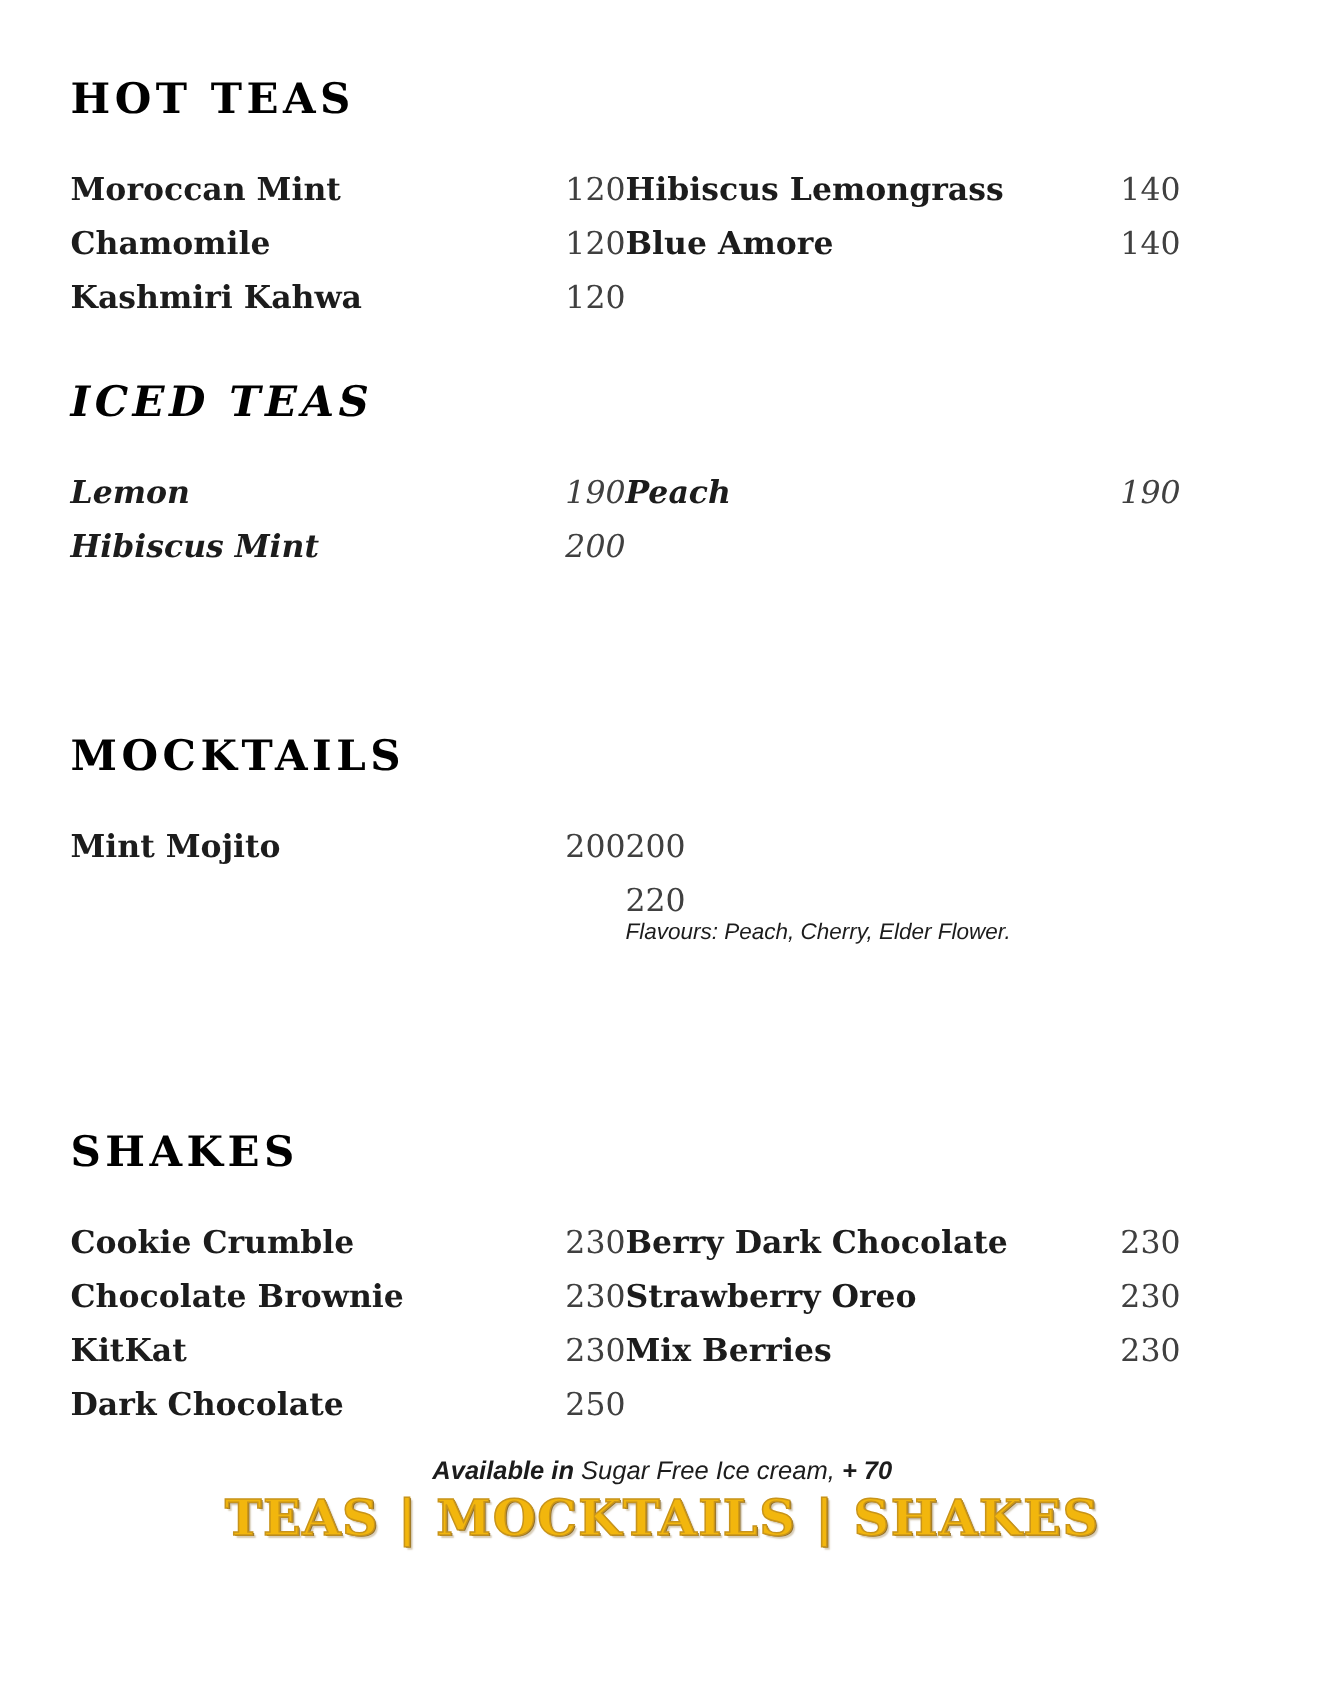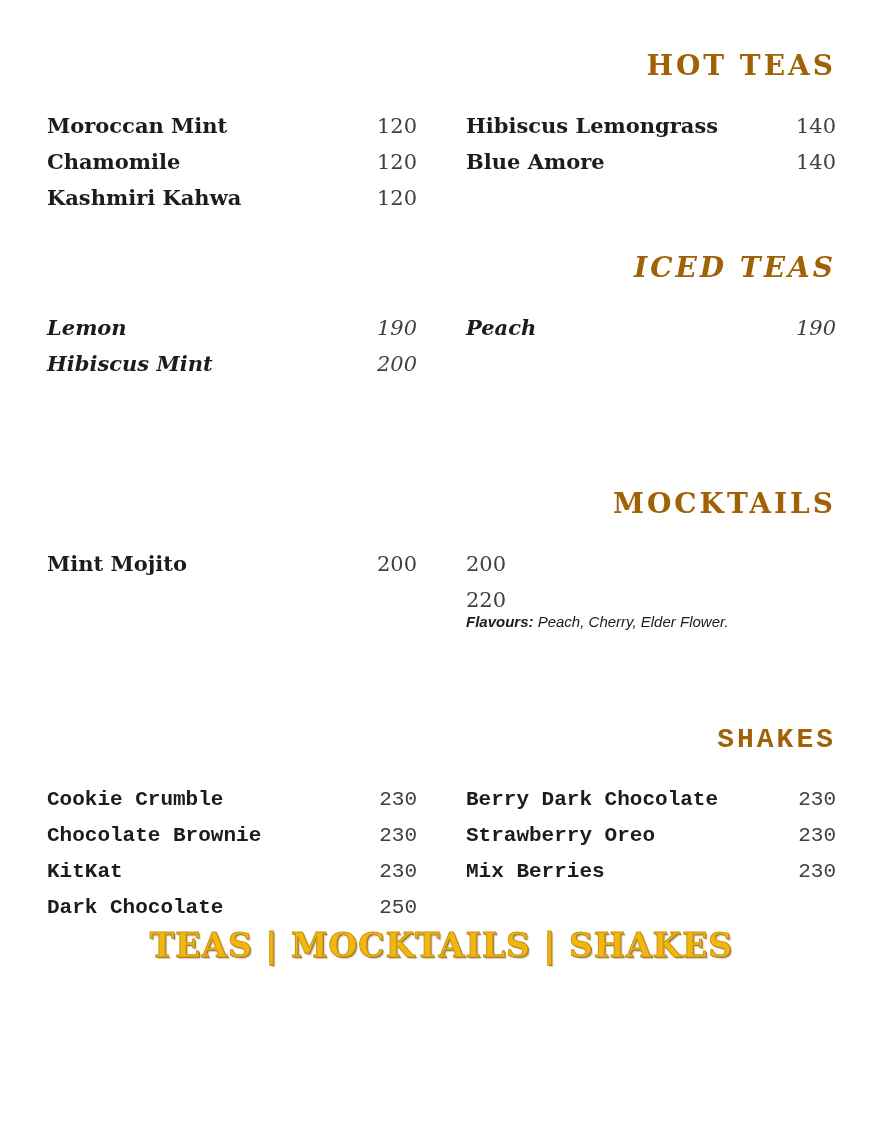--- a/index.html
+++ b/index.html
@@ -9,28 +9,28 @@
     height: 1122px;
     box-sizing: border-box;
     padding: 50px 50px 0 47px;
     background: #ffffff;
     font-family: "DejaVu Serif", serif;
     color: #1c1c1c;
     overflow: hidden;
   }
   .section-title {
     margin: 0 0 26px 0;
-    text-align: right;
+    text-align: left;
     font-size: 28px;
     line-height: 32px;
     font-weight: 700;
     letter-spacing: 3px;
-    color: #a16207;
-  }
-  .cols { display: flex; gap: 49px; }
+    color: #000000;
+  }
+  .cols { display: flex; }
   .col { width: 370px; }
   .row {
     display: flex;
     justify-content: space-between;
     align-items: baseline;
   }
   .name {
     font-size: 21px;
     line-height: 36px;
     font-weight: 700;
@@ -45,24 +45,24 @@
   }
   .item-note {
     font-family: "Liberation Sans", sans-serif;
     font-style: italic;
     font-size: 15px;
     line-height: 19px;
     margin-top: -6px;
     padding-bottom: 6px;
     color: #1c1c1c;
   }
-  .item-note .bold { font-weight: 700; margin-top: 28px; }
+  .item-note .bold { font-weight: 400; margin-top: 28px; }
   .section-iced      { margin-top: 36px; font-style: italic; }
   .section-mocktails { margin-top: 106px; }
-  .section-shakes    { margin-top: 87px; font-family: Liberation Mono, monospace; }
+  .section-shakes    { margin-top: 115px; }
   .availability-note {
     margin-top: 16px;
     text-align: center;
     font-family: "Liberation Sans", sans-serif;
     font-style: italic;
     font-size: 17px;
     line-height: 22px;
     color: #1c1c1c;
   }
   .availability-note .bold { font-weight: 700; }
@@ -189,16 +189,19 @@
           <span class="price">230</span>
         </div>
         <div class="row">
           <span class="name">Mix Berries</span>
           <span class="price">230</span>
         </div>
       </div>
     </div>
   </div>
 
+  <div class="availability-note">
+    <span class="bold">Available in</span><span> Sugar Free Ice cream, </span><span class="bold">+ 70</span>
+  </div>
 
   <div class="footer-banner">TEAS | MOCKTAILS | SHAKES</div>
 
 </div>
 
 </body></html>

